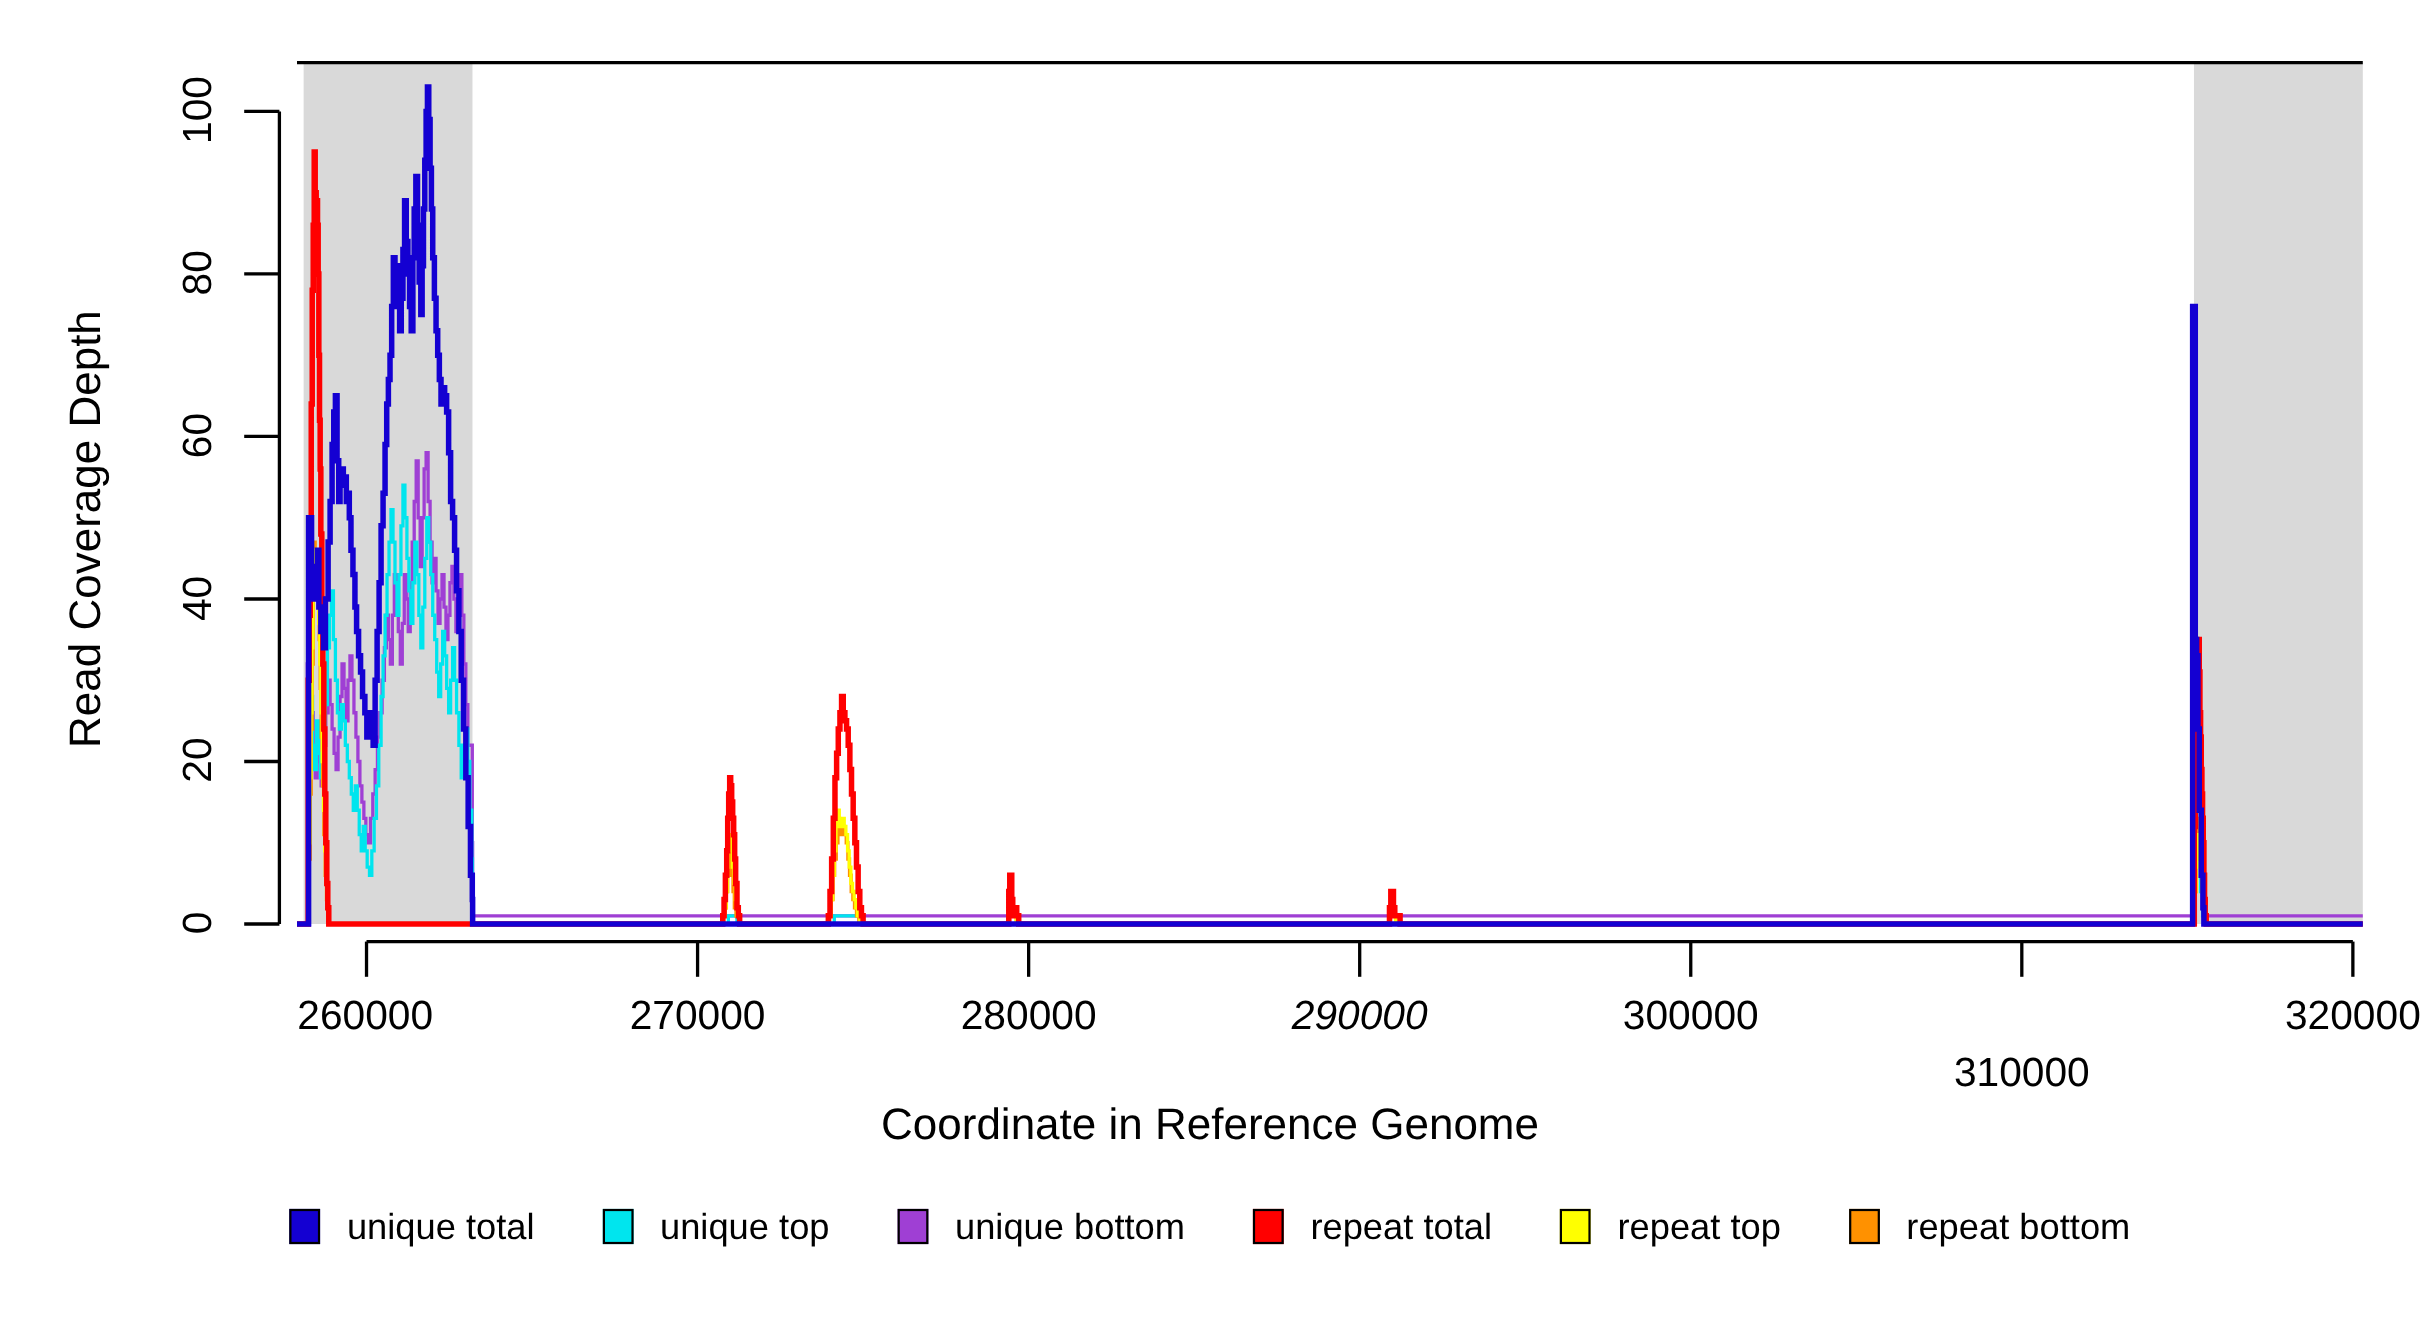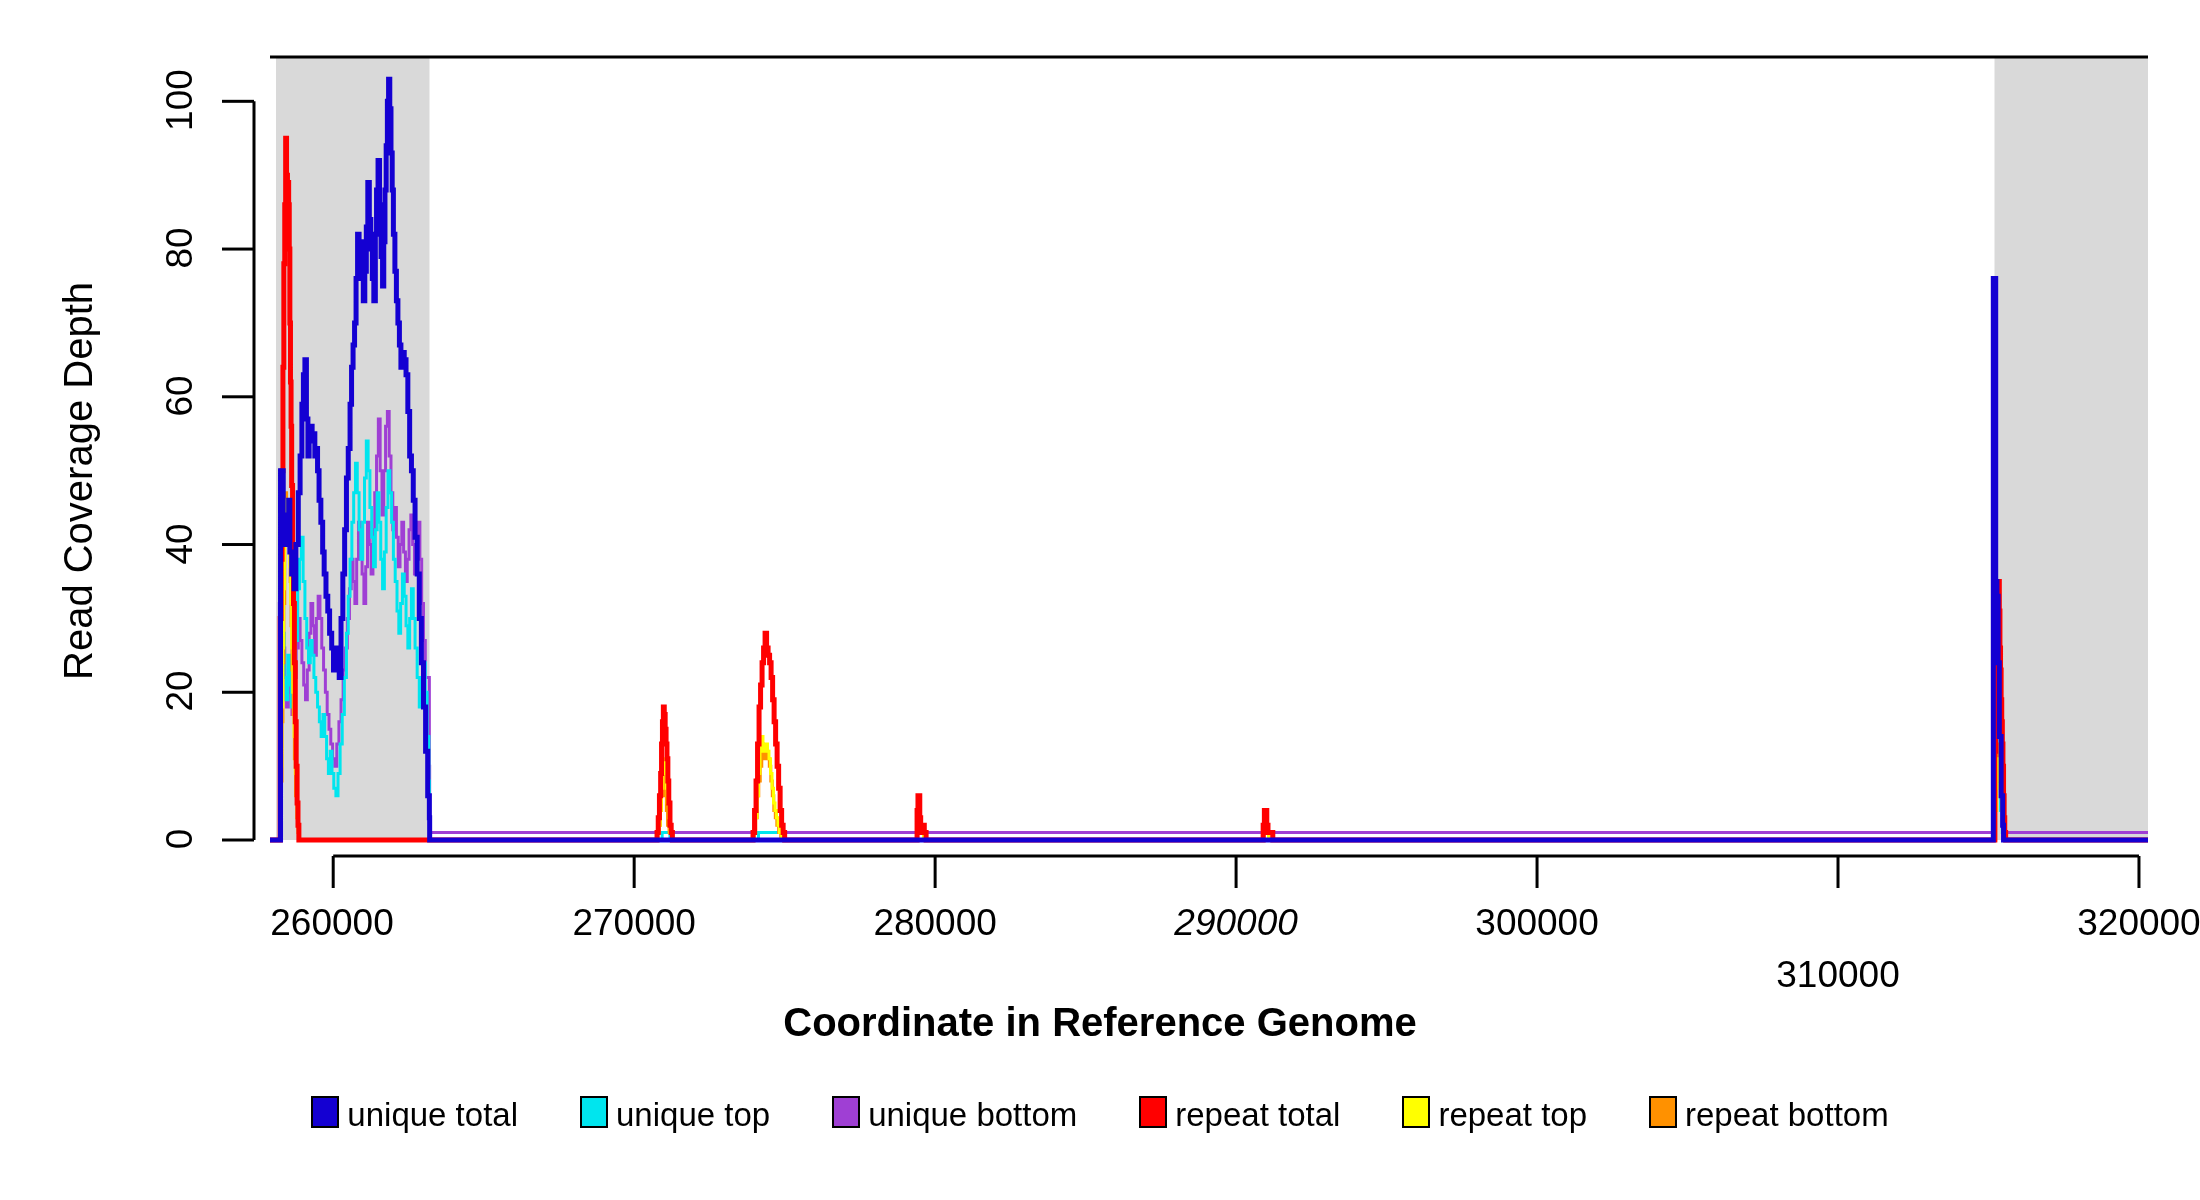--- a/index.html
+++ b/index.html
@@ -36,21 +36,20 @@
     transform: rotate(-90deg);
     left: 56px;
     top: 680px;
   }
   #xlabel {
     font-size: 40px;
     left: 0;
     top: 1000px;
     width: 2200px;
     text-align: center;
-    font-weight: bold;
   }
   .tick-label-x {
     position: absolute;
     font-size: 37px;
     color: #000;
     text-align: center;
     transform: translateX(-50%);
     white-space: nowrap;
   }
   .tick-label-y {
@@ -66,22 +65,22 @@
     left: 0;
     top: 1096px;
     width: 2200px;
     display: flex;
     justify-content: center;
     align-items: center;
     gap: 0px;
   }
   .legend-entry {
     display: flex;
-    align-items: flex-start;
-    gap: 8px;
+    align-items: center;
+    gap: 24px;
     margin-right: 62px;
   }
   .legend-entry:last-child { margin-right: 0; }
   .legend-swatch {
     width: 24px;
     height: 28px;
     border: 2px solid #000;
     display: block;
   }
   .legend-text {

